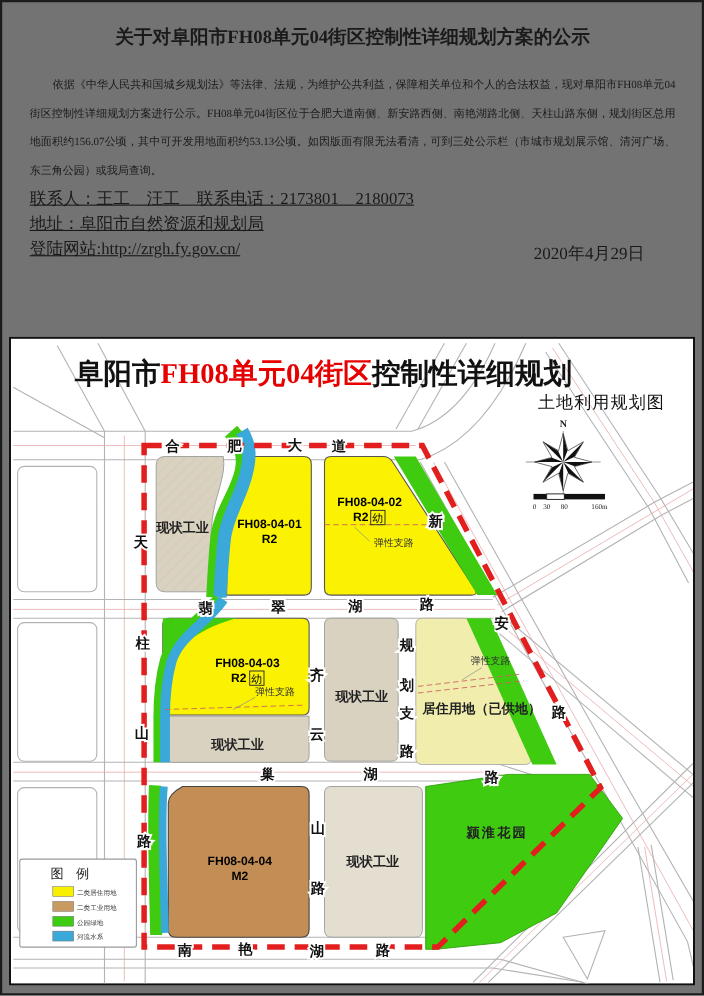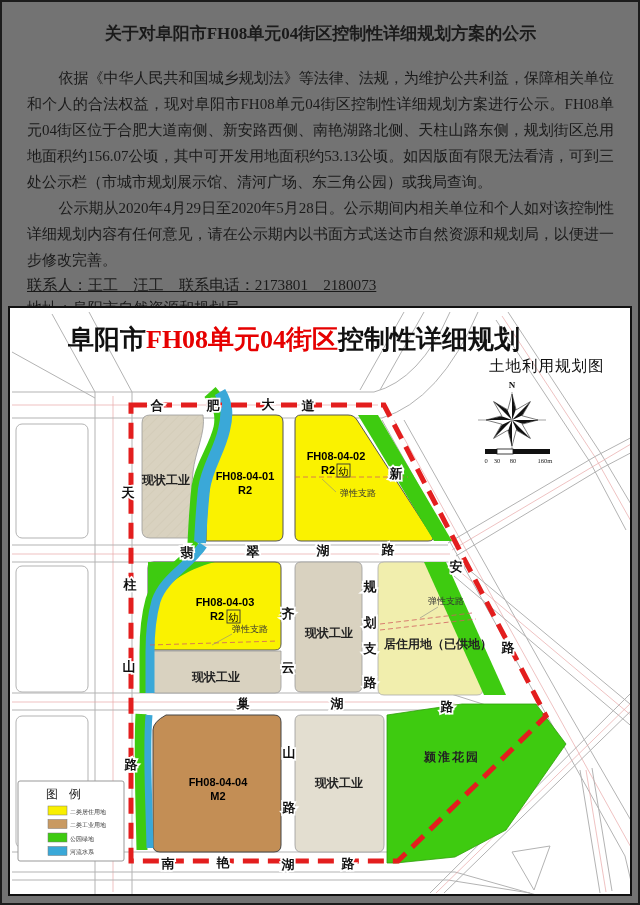--- a/index.html
+++ b/index.html
@@ -1,21 +1,21 @@
 <!DOCTYPE html>
 <html><head>
 <meta charset="utf-8">
 <style>
   html,body{margin:0;padding:0;background:#888;}
   .page{position:relative;width:640px;height:905px;background:#737373;margin:0 auto;
         box-shadow:inset 0 0 0 2px #1c1c1c;overflow:hidden;
         font-family:"Liberation Serif","DejaVu Serif",serif;color:#1a1a1a;}
   .doc{height:306px;box-sizing:border-box;padding:16px 26px 0 27px;}
   .doc-title{font-size:17px;font-weight:bold;text-align:center;margin:6px 0 20px 0;}
-  .para{font-size:15px;line-height:26px;text-indent:2.1em;text-align:justify;margin:0;}
+  .para{font-size:10px;line-height:26px;text-indent:2.1em;text-align:justify;margin:0;}
   .plain-line{font-size:15.2px;line-height:23px;text-decoration:underline;}
   .last-row{display:flex;justify-content:space-between;align-items:flex-start;}
   .date{font-size:15.5px;padding-right:28px;transform:translateY(5px);}
   .map-box{margin:0 8px;border:2px solid #111;height:586px;position:relative;background:#fff;}
   svg text{font-family:"Liberation Serif","DejaVu Serif",serif;}
   .code{font-family:"Liberation Sans","DejaVu Sans",sans-serif;font-weight:bold;}
   .halo{paint-order:stroke;stroke:#ffffff;stroke-width:3.5px;}
   .roadchar{font-size:13px;font-weight:bold;fill:#111;}
   .blocklabel{font-size:12px;font-weight:bold;fill:#222;}
   .note{font-size:9px;fill:#333;}
@@ -24,21 +24,20 @@
   .dashed-elastic{stroke:#d06060;stroke-width:0.8;fill:none;stroke-dasharray:5 3;}
 </style>
 </head>
 <body>
 
 <div class="page">
 
   <div class="doc">
     <div class="doc-title">关于对阜阳市FH08单元04街区控制性详细规划方案的公示</div>
     <p class="para">依据《中华人民共和国城乡规划法》等法律、法规，为维护公共利益，保障相关单位和个人的合法权益，现对阜阳市FH08单元04街区控制性详细规划方案进行公示。FH08单元04街区位于合肥大道南侧、新安路西侧、南艳湖路北侧、天柱山路东侧，规划街区总用地面积约156.07公顷，其中可开发用地面积约53.13公顷。如因版面有限无法看清，可到三处公示栏（市城市规划展示馆、清河广场、东三角公园）或我局查询。</p>
-    <p class="para">公示期从2020年4月29日至2020年5月28日。公示期间内相关单位和个人如对该控制性详细规划内容有任何意见，请在公示期内以书面方式送达市自然资源和规划局，以便进一步修改完善。</p>
     <div class="plain-line">联系人：王工　汪工　联系电话：2173801　2180073</div>
     <div class="plain-line">地址：阜阳市自然资源和规划局</div>
     <div class="last-row">
       <span class="plain-line">登陆网站:http://zrgh.fy.gov.cn/</span>
       <span class="date">2020年4月29日</span>
     </div>
   </div>
 
   <div class="map-box">
   <svg width="620" height="586" viewBox="10 308 620 586">

